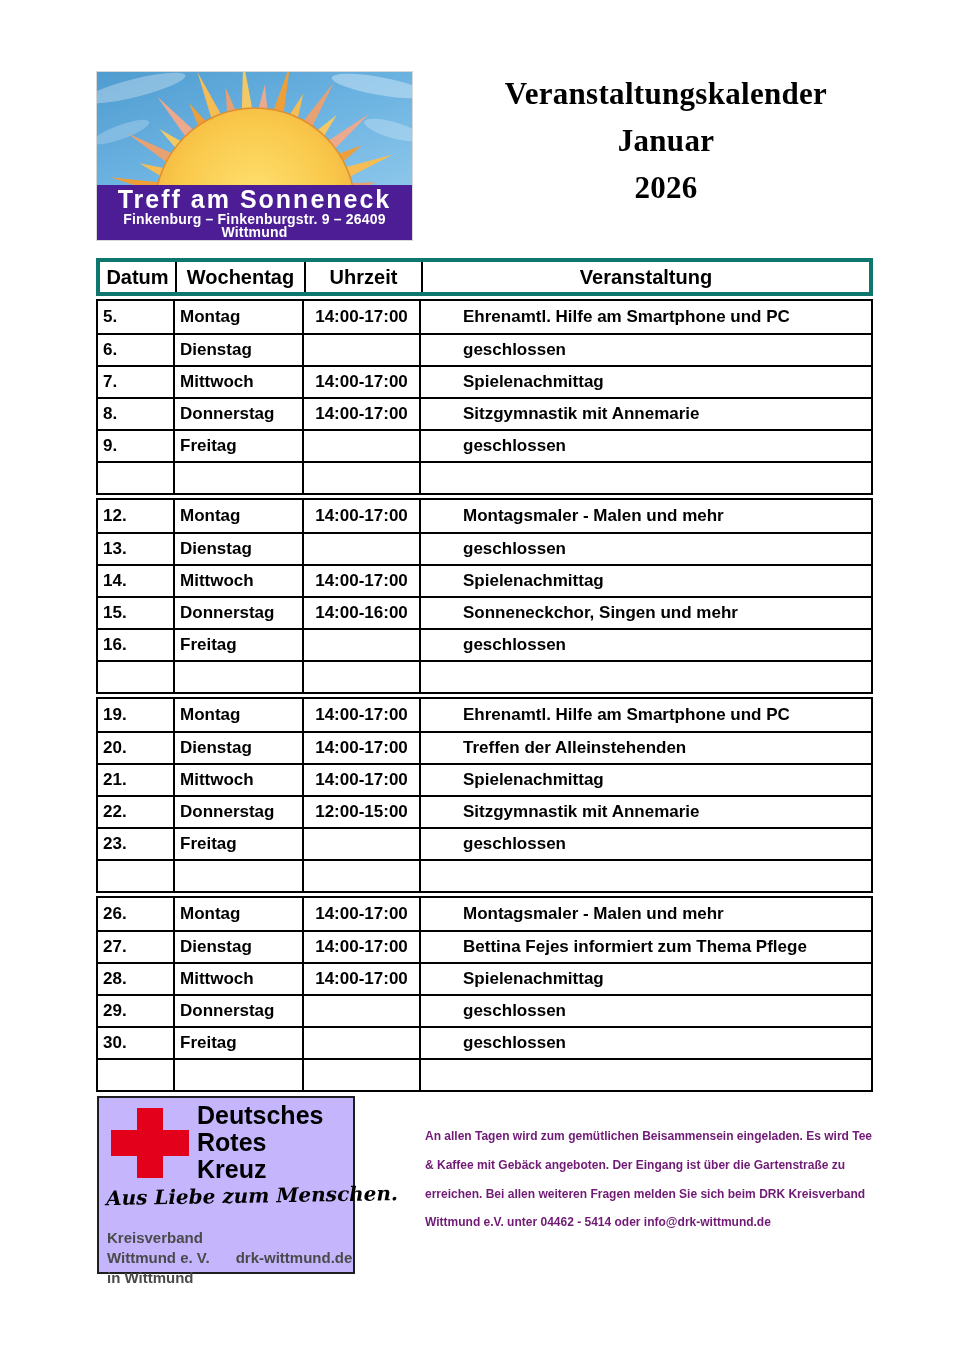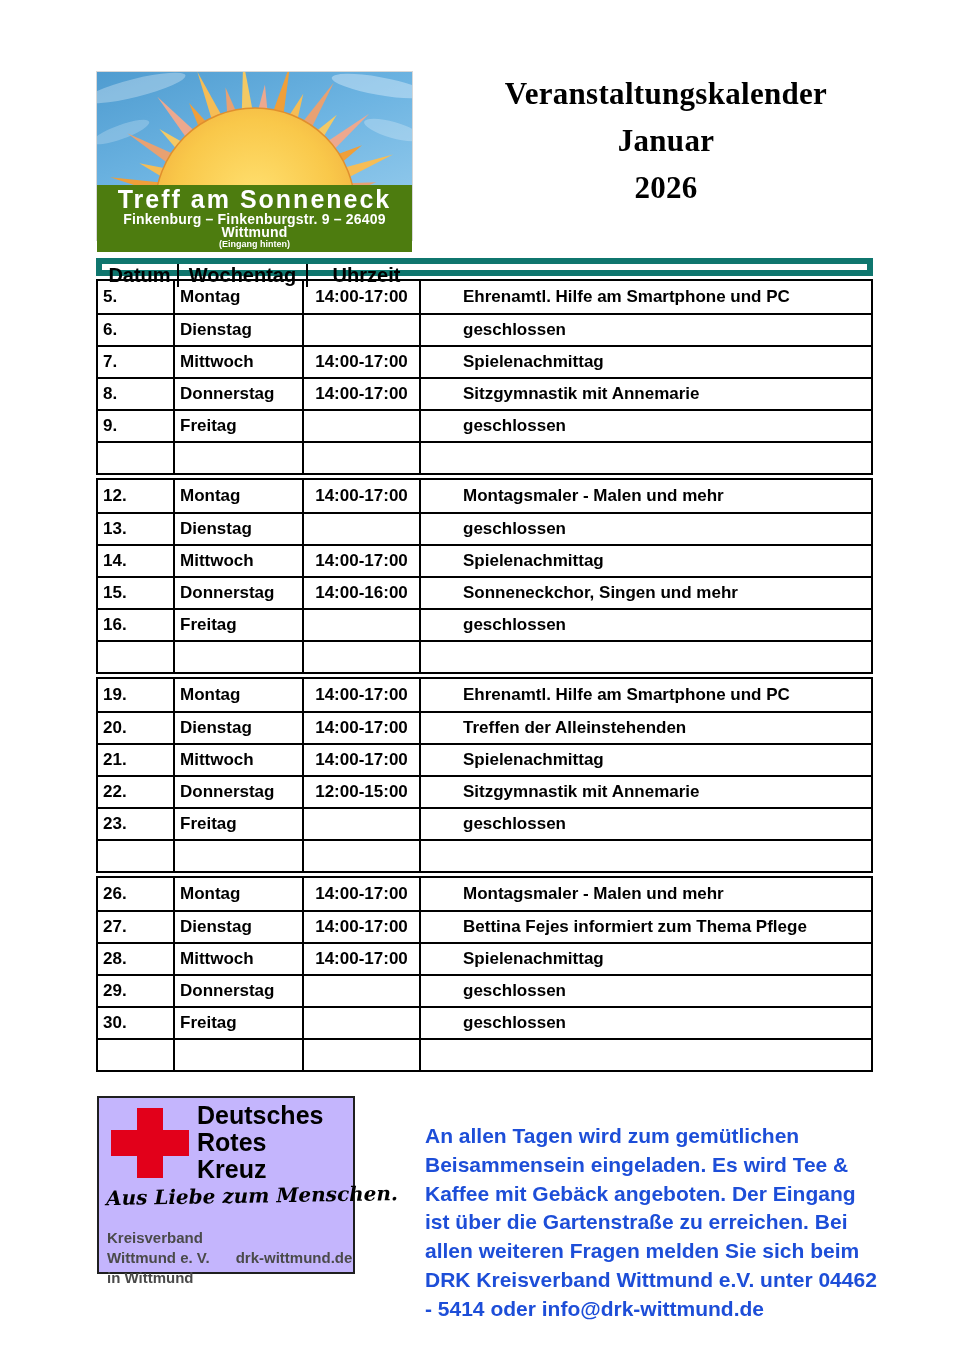--- a/index.html
+++ b/index.html
@@ -4,33 +4,33 @@
 <style>
   html,body { margin:0; padding:0; background:#ffffff; }
   .page {
     position:relative; width:960px; height:1358px; background:#ffffff;
     font-family:"Liberation Sans", sans-serif; color:#000; overflow:hidden;
   }
 
   
   .logo-banner { position:absolute; left:97px; top:72px; width:315px; height:168px; box-shadow:0 0 0 1px #d8d8d8; }
   .banner-sky { display:block; width:315px; height:113px; }
-  .banner-bar { height:67px; background:#4d7c0f; text-align:center; color:#fff; overflow:hidden; }
+  .banner-bar { height:55px; background:#4c1d95; text-align:center; color:#fff; overflow:hidden; }
   .banner-name { font-size:25px; font-weight:bold; letter-spacing:2px; line-height:27px; padding-top:1px; }
   .banner-address { font-size:14px; font-weight:bold; letter-spacing:.2px; line-height:13px; }
   .banner-note { font-size:9px; font-weight:bold; line-height:11px; }
 
   
   .page-title { position:absolute; left:468px; top:70px; width:396px; text-align:center;
     font-size:31px; font-weight:bold; line-height:47px; letter-spacing:.3px;font-family:Liberation Serif, serif; }
 
   
   .cal { position:absolute; left:96px; top:258px; width:777px; }
   .t-head, .t-row { display:grid; grid-template-columns:77px 129px 117px 1fr; box-sizing:border-box; }
-  .t-head { border:6px solid #0f766e; height:18px; margin-bottom:3px; }
+  .t-head { border:4px solid #0f766e; height:38px; margin-bottom:3px; }
   .t-head .t-cell { display:flex; align-items:center; justify-content:center;
     font-weight:bold; font-size:20px; border-right:2px solid #000; }
   .t-head .t-cell:last-child { border-right:none; }
   .t-group { border:2px solid #000; margin-bottom:3px; background:#fff; }
   .t-row { height:32px; border-top:2px solid #000; }
   .t-row:first-child { border-top:none; }
   .t-row .t-cell { display:flex; align-items:center; font-weight:bold; font-size:17px;
     border-right:2px solid #000; padding:0 0 0 5px; box-sizing:border-box;
     white-space:nowrap; overflow:hidden; }
   .t-row .t-cell:last-child { border-right:none;padding-left:42px; }
@@ -42,21 +42,21 @@
   .drk-cross { position:absolute; left:12px; top:10px; }
   .drk-name { position:absolute; left:98px; top:4px; font-size:25px; line-height:27px; font-weight:bold; }
   .drk-slogan { position:absolute; left:7px; top:86px; width:244px; font-size:20px; font-weight:bold;
     font-style:italic; font-family:"DejaVu Serif", serif; transform:rotate(-1deg); white-space:nowrap; }
   .drk-sub { position:absolute; left:8px; top:114px; font-size:15px; line-height:20px;
     color:#4a4a4a; font-weight:bold;margin-top:16px; }
   .drk-web { margin-left:26px; }
 
   
   .footer-para { position:absolute; left:425px; top:1122px; width:452px;
-    font-size:21px; font-weight:bold; line-height:28.8px; color:#1d4ed8; }
+    font-size:12px; font-weight:bold; line-height:28.8px; color:#701a75; }
 </style>
 </head>
 <body>
 
 <div class="page">
 
   <div class="logo-banner">
     <svg class="banner-sky" viewBox="0 0 315 113" preserveAspectRatio="none">
       <defs>
         <linearGradient id="skyg" x1="0" y1="0" x2="1" y2="1">
@@ -108,20 +108,21 @@
     <div>Veranstaltungskalender</div>
     <div>Januar</div>
     <div>2026</div>
   </div>
 
   <div class="cal">
     <div class="t-head">
       <div class="t-cell">Datum</div>
       <div class="t-cell">Wochentag</div>
       <div class="t-cell">Uhrzeit</div>
+      <div class="t-cell">Veranstaltung</div>
     </div>
     <div id="table-groups">
         <div class="t-group">
           <div class="t-row">
             <div class="t-cell c0">5.</div>
             <div class="t-cell c1">Montag</div>
             <div class="t-cell c2">14:00-17:00</div>
             <div class="t-cell c3">Ehrenamtl. Hilfe am Smartphone und PC</div>
           </div>
           <div class="t-row">

